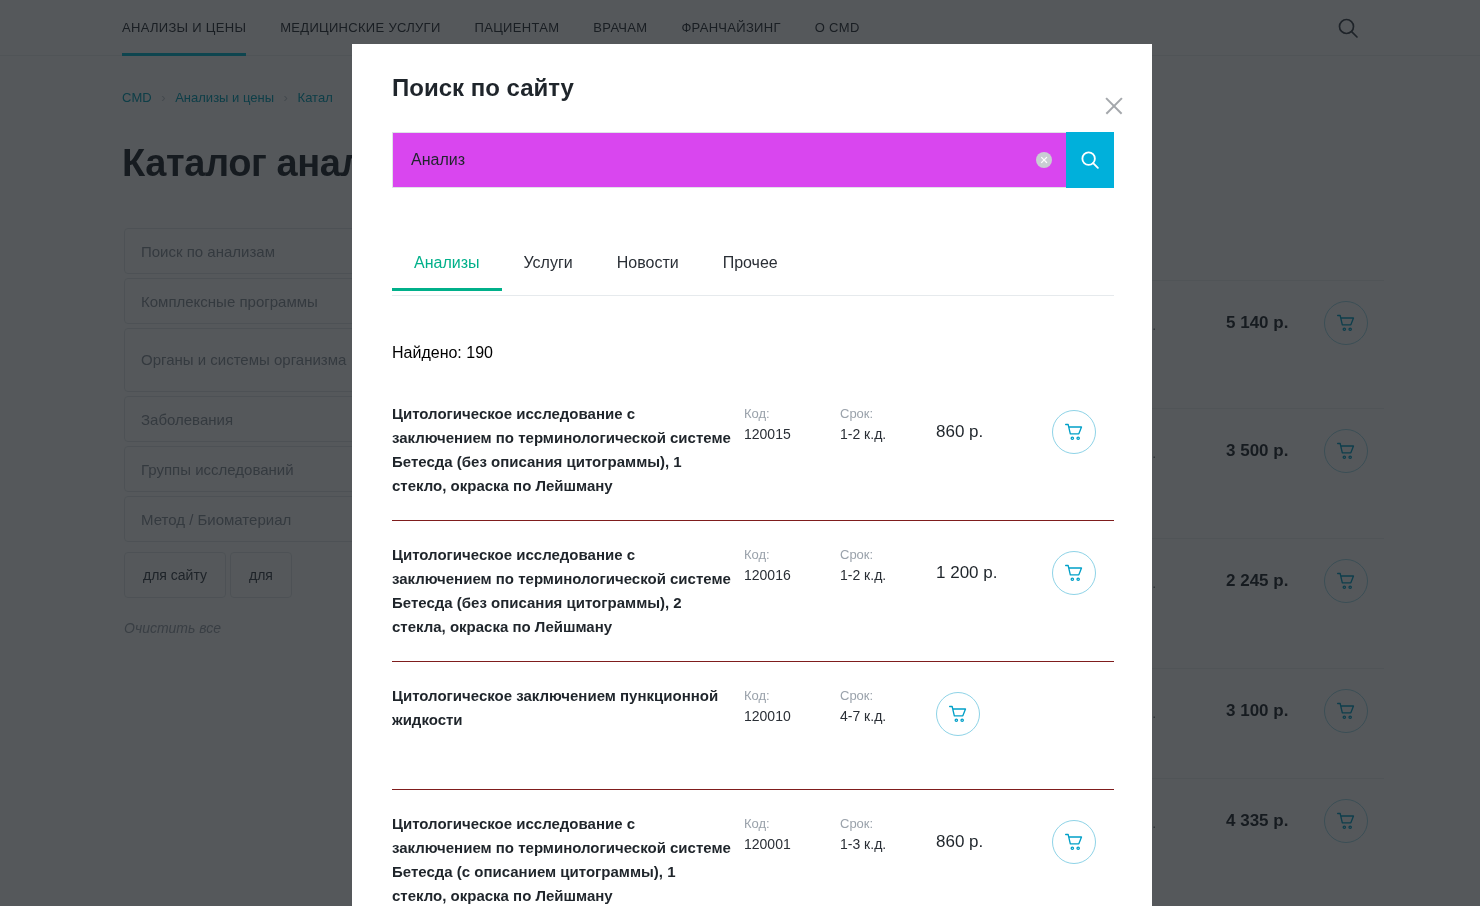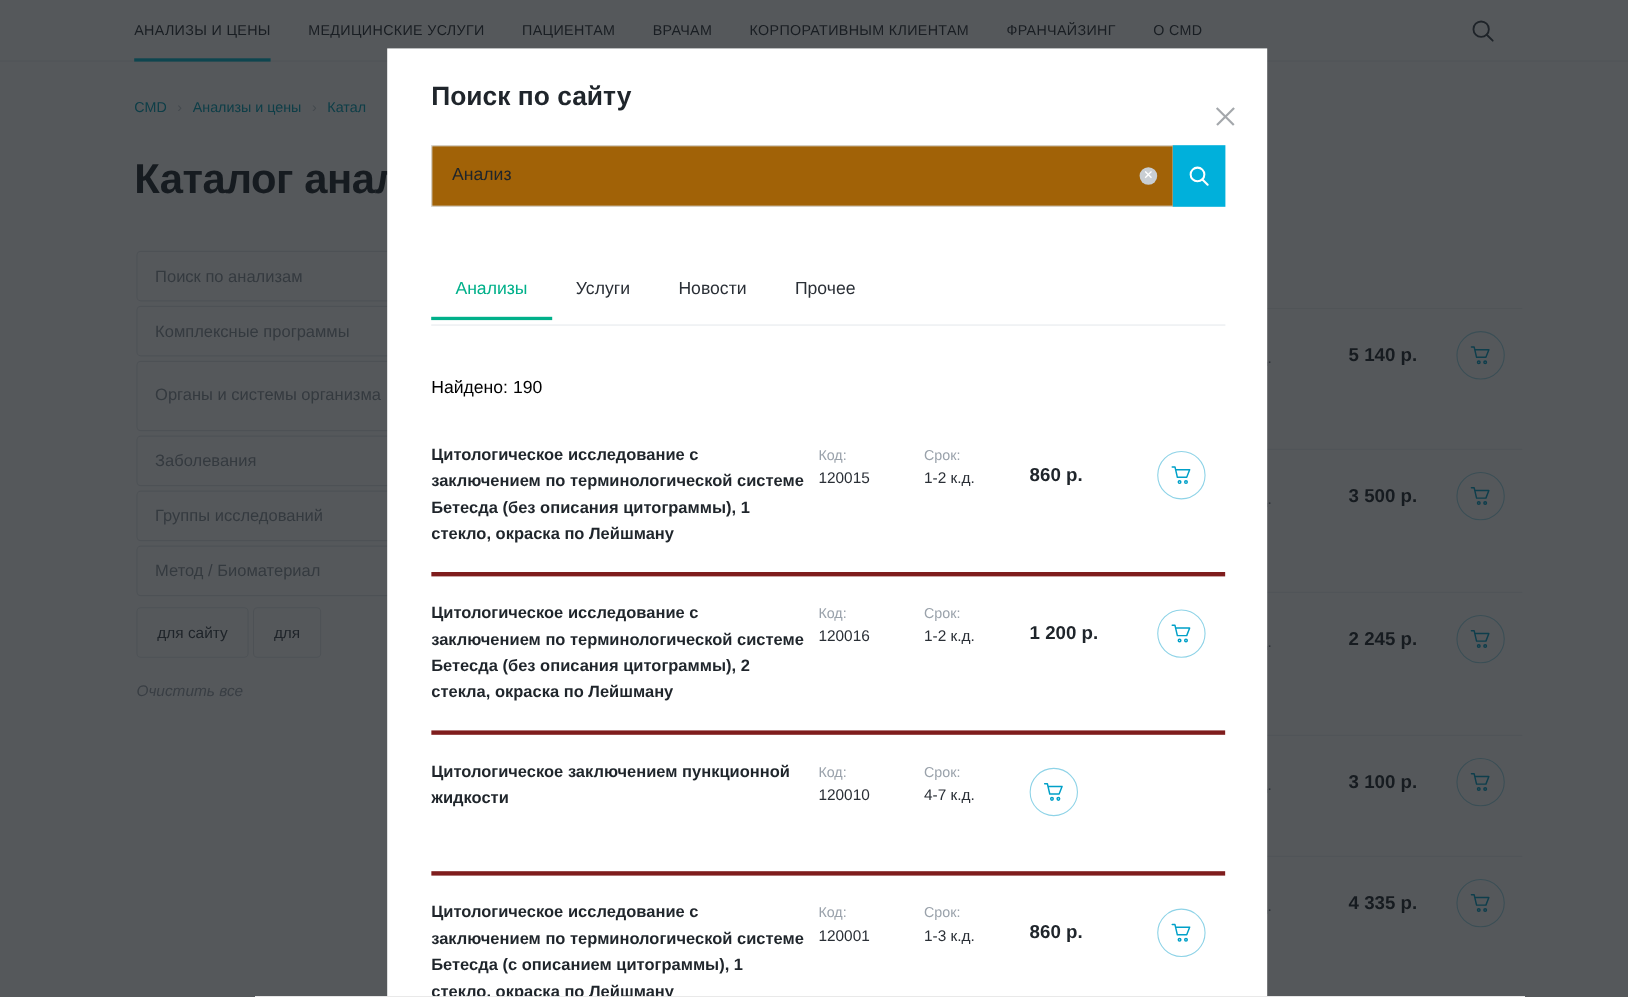--- a/index.html
+++ b/index.html
@@ -221,21 +221,21 @@
     top: 88px;
     width: 722px;
     height: 56px;
     display: flex;
   }
   .search-input-wrap {
     position: relative;
     flex: 1;
     border: 1px solid #dfe3e7;
     border-right: none;
-    background: #a16207;
+    background: #d946ef;
     display: flex;
     align-items: center;
   }
   .search-input-wrap input {
     border: none;
     outline: none;
     width: 100%;
     height: 100%;
     padding: 0 44px 0 18px;
     font-size: 16px;
@@ -300,21 +300,21 @@
   .results {
     position: absolute;
     left: 40px;
     top: 292px;
     width: 722px;
     bottom: 0;
     overflow: hidden;
   }
   .result {
     display: flex;
-    border-bottom: 4px solid #7f1d1d;
+    border-bottom: 1px solid #7f1d1d;
     padding: 22px 0 22px 0;
     min-height: 128px;
     position: relative;
   }
   .result:first-child { border-top: 1px solid #e9edf0; }
   .r-name {
     width: 352px;
     font-size: 15px;
     font-weight: bold;
     color: #1f252b;
@@ -325,21 +325,21 @@
     width: 96px;
     font-size: 13px;
     color: #9aa2ab;
     line-height: 1.55;
     padding-top: 2px;
   }
   .r-col .v { color: #2a2f36; font-size: 14px; }
   .r-price {
     width: 116px;
     font-size: 17px;
-    font-weight: bold;
+    font-weight: normal;
     color: #1f252b;
     padding-top: 20px;
     white-space: nowrap;
   }
   .r-cart {
     width: 50px;
     padding-top: 8px;
   }
   .cart-circle {
     width: 44px; height: 44px;
@@ -358,21 +358,20 @@
 
 <div id="page">
 
   <div id="bg-page">
 
     <div class="topnav">
       <div class="topnav-item active"><span>АНАЛИЗЫ И ЦЕНЫ</span></div>
       <div class="topnav-item"><span>МЕДИЦИНСКИЕ УСЛУГИ</span></div>
       <div class="topnav-item"><span>ПАЦИЕНТАМ</span></div>
       <div class="topnav-item"><span>ВРАЧАМ</span></div>
-      <div class="topnav-item"><span>КОРПОРАТИВНЫМ КЛИЕНТАМ</span></div>
       <div class="topnav-item"><span>ФРАНЧАЙЗИНГ</span></div>
       <div class="topnav-item"><span>О CMD</span></div>
 
       <div class="topnav-search">
         <svg class="mag" viewBox="0 0 24 24" fill="none" stroke="#3b434b" stroke-width="1.7">
           <circle cx="10.5" cy="10.5" r="7"></circle>
           <line x1="15.6" y1="15.6" x2="21" y2="21" stroke-linecap="round"></line>
         </svg>
       </div>
     </div>

